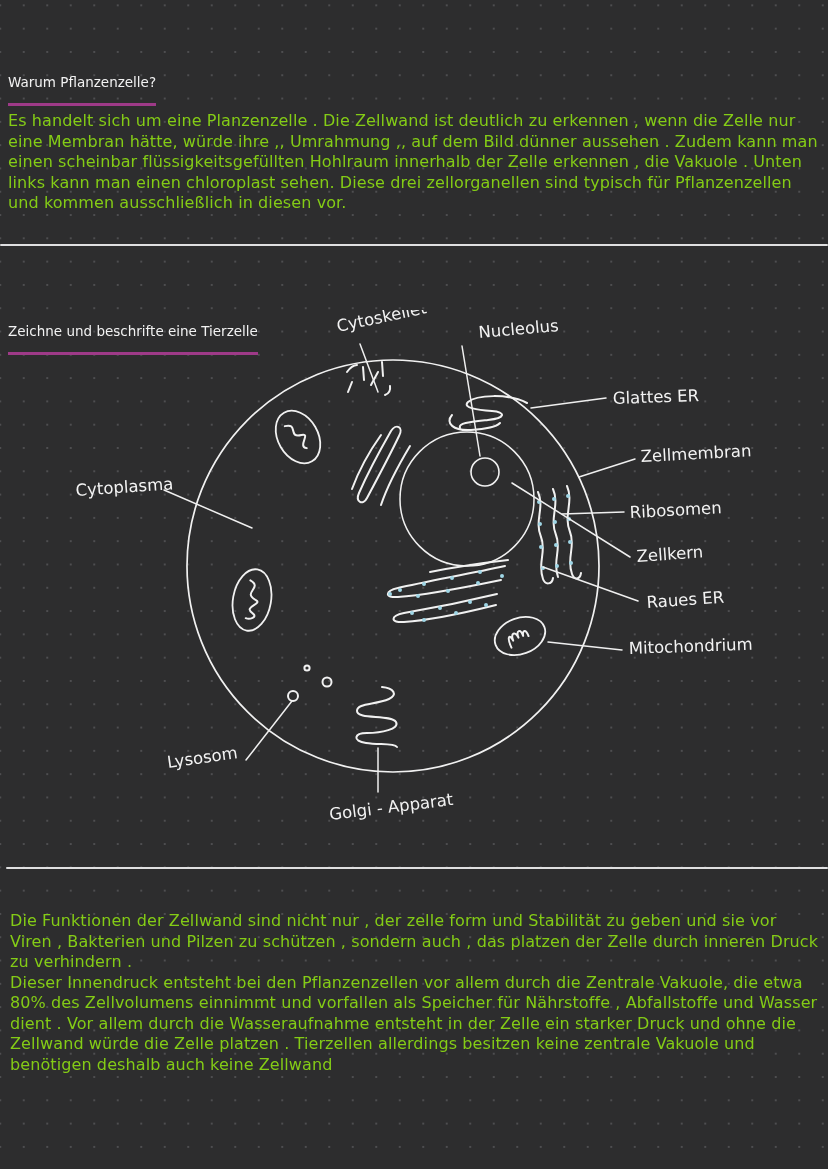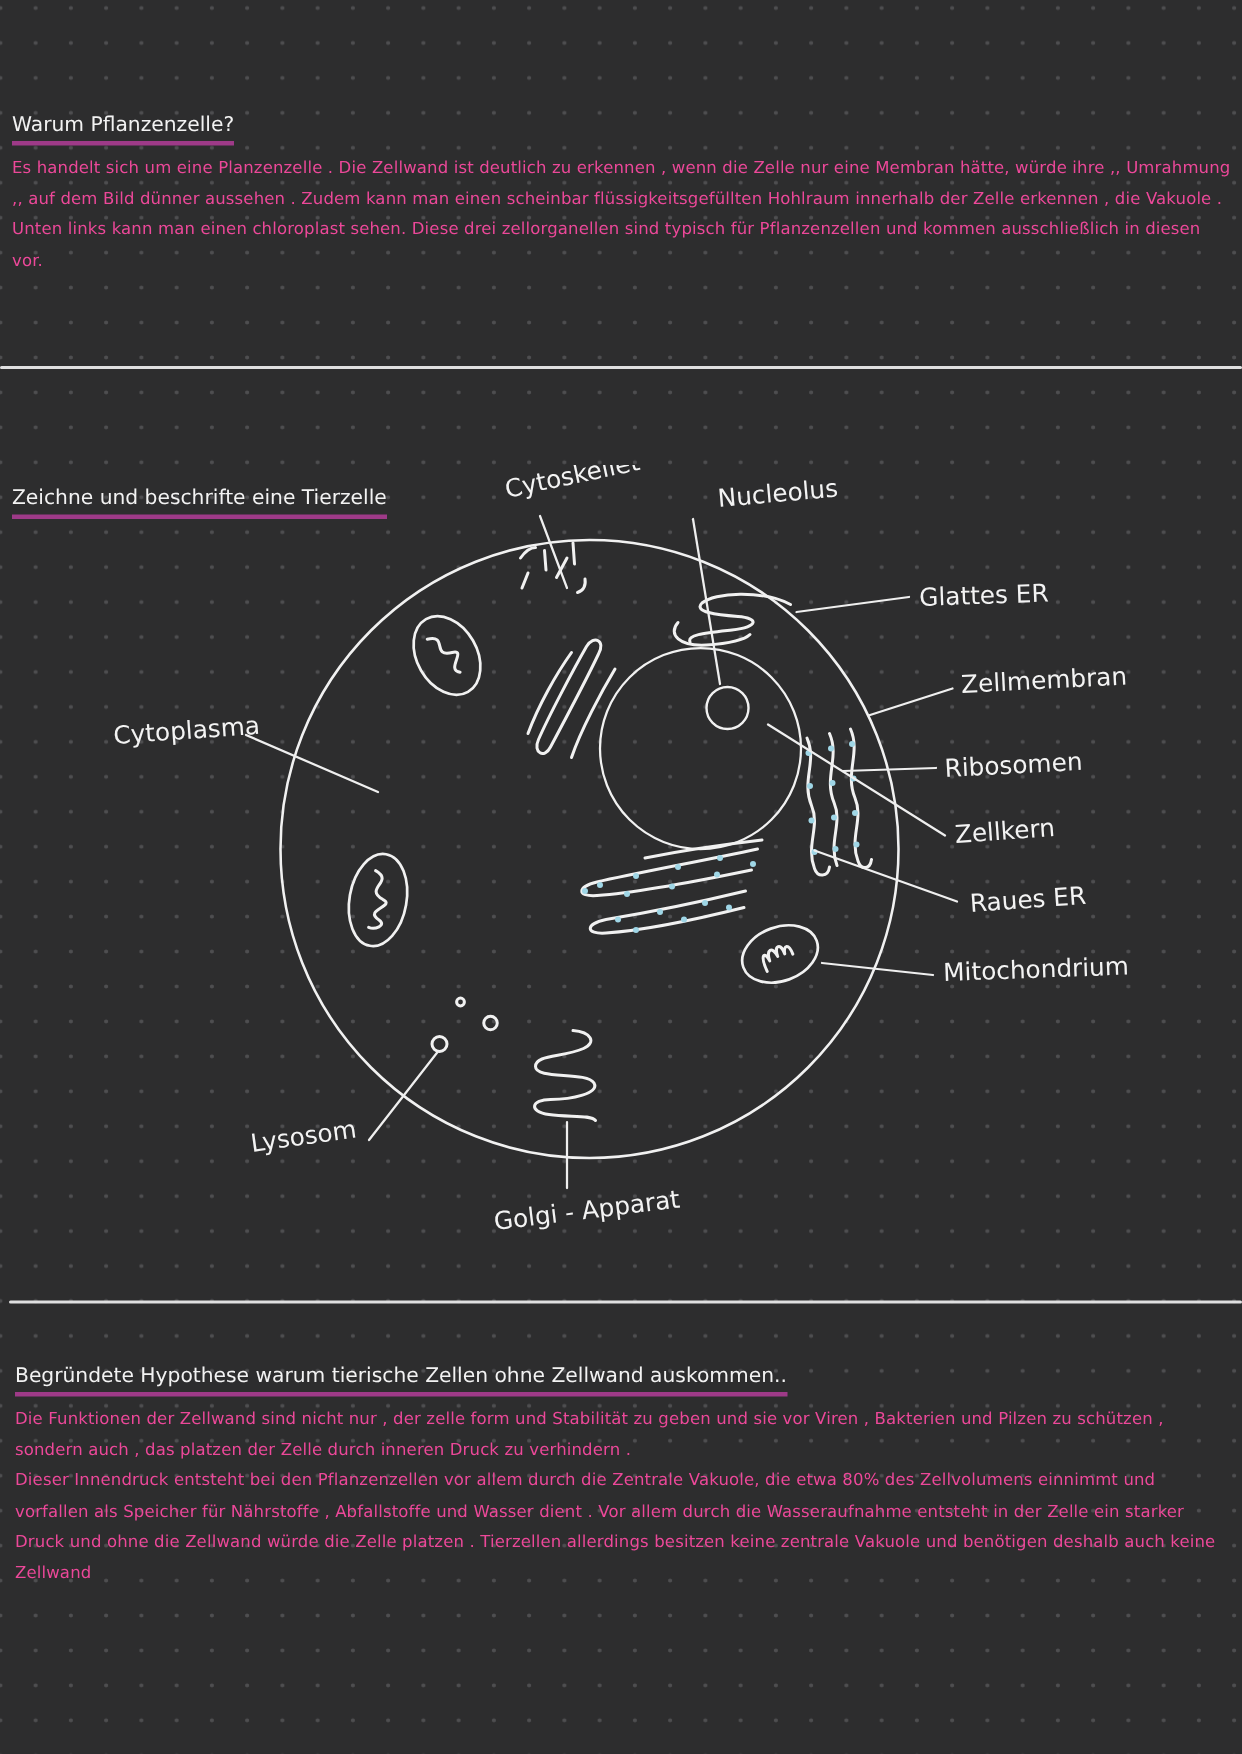--- a/index.html
+++ b/index.html
@@ -12,27 +12,27 @@
     font-family:"DejaVu Sans",sans-serif;
     color:#ededed;
   }
   .section{position:absolute;}
   .note-heading{
     display:inline-block;
     font-size:13.5px;
     line-height:18px;
     color:#f2f2f2;
     border-bottom:3px solid #9e3a88;
-    padding-bottom:2px;
+    padding-bottom:12px;
   }
   .note-body{
     margin-top:5px;
-    font-size:11px;
+    font-size:16px;
     line-height:20.5px;
-    color:#ec4899;
+    color:#84cc16;
     white-space:pre-line;
     letter-spacing:.1px;
   }
   .divider{
     position:absolute;height:2px;background:#dfdfe0;border-radius:1px;
   }
   svg text{
     font-family:"DejaVu Sans",sans-serif;
     font-size:16.5px;
     fill:#f3f3f3;
@@ -169,16 +169,15 @@
   <text x="637" y="562" transform="rotate(-4 637 562)">Zellkern</text>
   <text x="647" y="608" transform="rotate(-4 647 608)">Raues ER</text>
   <text x="629" y="654" transform="rotate(-2 629 654)">Mitochondrium</text>
   <text x="168" y="768" transform="rotate(-8 168 768)">Lysosom</text>
   <text x="330" y="820" transform="rotate(-7 330 820)">Golgi - Apparat</text>
 </svg>
 
 <div class="divider" style="left:6px;top:867px;width:822px;"></div>
 
 <div class="section" style="left:10px;top:906px;width:810px;">
-  <div class="note-heading">Begründete Hypothese warum tierische Zellen ohne Zellwand auskommen..</div>
   <div class="note-body">Die Funktionen der Zellwand sind nicht nur , der zelle form und Stabilität zu geben und sie vor Viren , Bakterien und Pilzen zu schützen , sondern auch , das platzen der Zelle durch inneren Druck zu verhindern .
 Dieser Innendruck entsteht bei den Pflanzenzellen vor allem durch die Zentrale Vakuole, die etwa 80% des Zellvolumens einnimmt und vorfallen als Speicher für Nährstoffe , Abfallstoffe und Wasser dient . Vor allem durch die Wasseraufnahme entsteht in der Zelle ein starker Druck und ohne die Zellwand würde die Zelle platzen . Tierzellen allerdings besitzen keine zentrale Vakuole und benötigen deshalb auch keine Zellwand</div>
 </div>
 
 </body></html>

